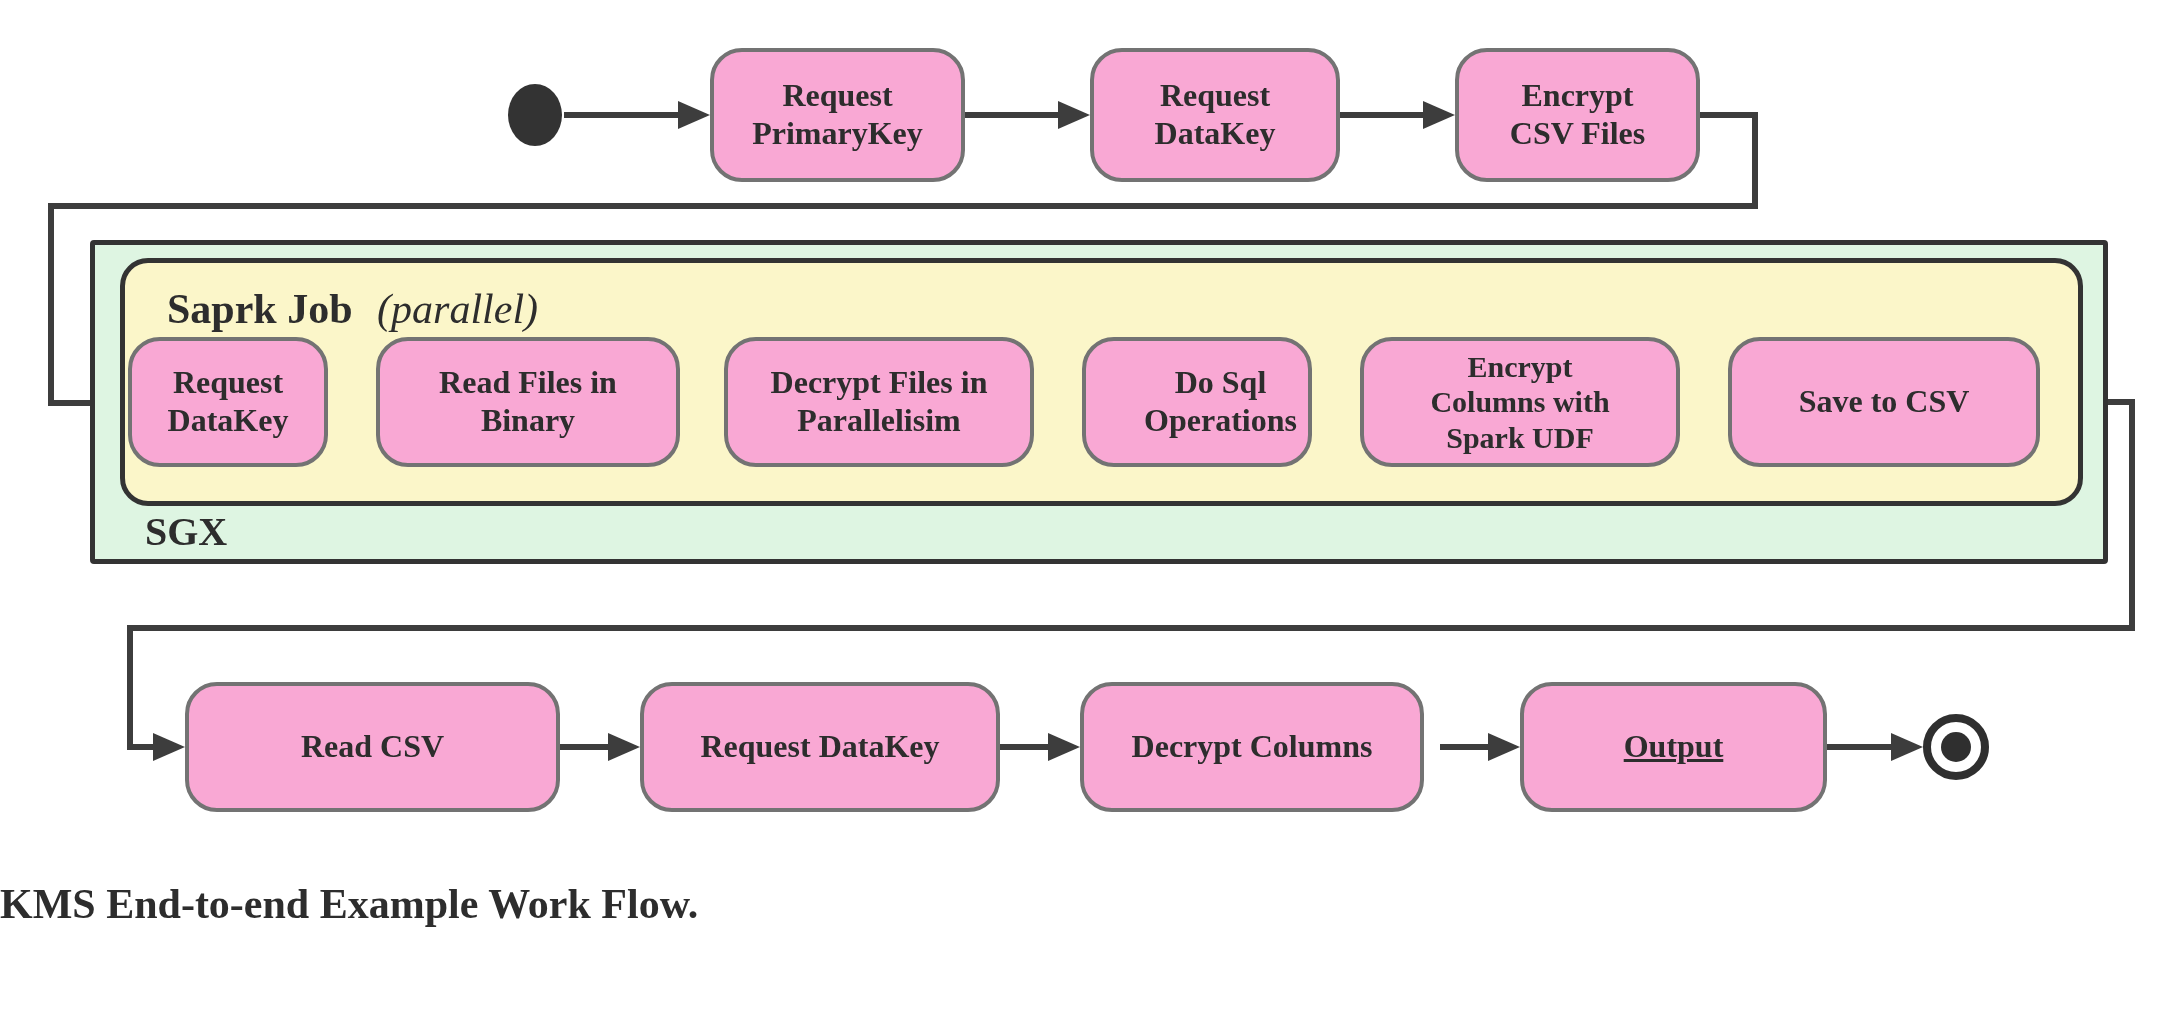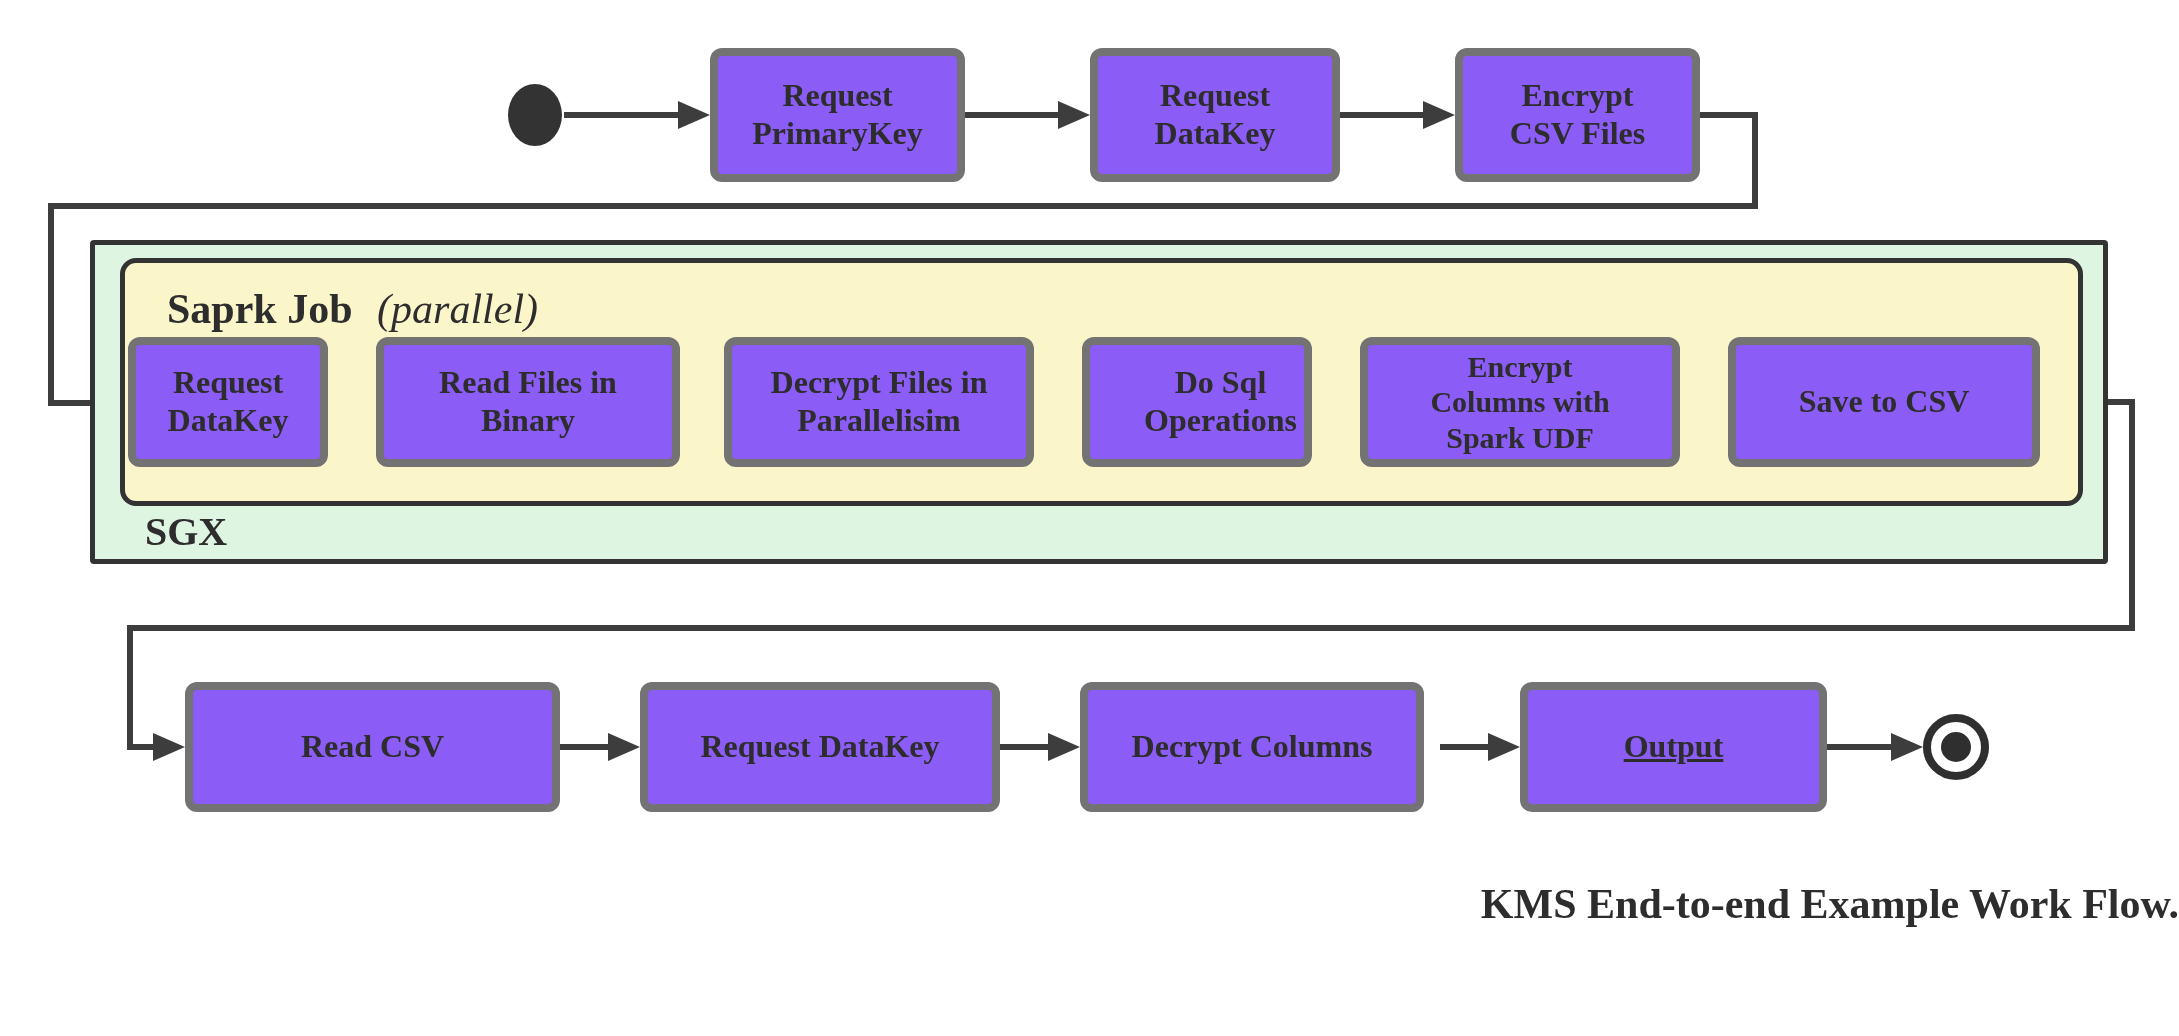--- a/index.html
+++ b/index.html
@@ -8,42 +8,42 @@
     font-family:"Liberation Serif","DejaVu Serif",serif;overflow:hidden;
   }
   .edges{position:absolute;left:0;top:0;width:2179px;height:1036px;}
   .container-box{position:absolute;box-sizing:border-box;}
   .sgx{
     left:90px;top:240px;width:2018px;height:324px;
     background:#def5e2;border:5px solid #333;border-radius:4px;
   }
   .spark{
     left:120px;top:258px;width:1963px;height:248px;
-    background:#fbf6c9;border:5px solid #333;border-radius:16px;
+    background:#fbf6c9;border:5px solid #333;border-radius:28px;
   }
   .spark-label{
     position:absolute;left:42px;top:22px;font-size:42px;color:#2d2d2d;
     white-space:nowrap;
   }
   .spark-label .bold{font-weight:bold;}
   .spark-label .ital{font-style:italic;font-weight:normal;margin-left:14px;}
   .sgx-label{
     position:absolute;left:50px;bottom:4px;font-size:40px;font-weight:bold;color:#2d2d2d;
   }
   .node{
-    position:absolute;box-sizing:border-box;background:#8b5cf6;border:8px solid #737373;
-    border-radius:12px;display:flex;align-items:center;justify-content:center;
+    position:absolute;box-sizing:border-box;background:#f9a8d4;border:4px solid #737373;
+    border-radius:32px;display:flex;align-items:center;justify-content:center;
     text-align:center;font-weight:bold;font-size:32px;line-height:1.18;
     color:#2d2d2d;white-space:pre-line;
   }
   .row-top{top:48px;height:134px;}
   .row-mid{top:337px;height:130px;}
   .row-bot{top:682px;height:130px;}
   .caption{
-    position:absolute;left:0;top:880px;width:2179px;text-align:right;
+    position:absolute;left:0;top:880px;width:2179px;text-align:left;
     font-size:42px;font-weight:bold;color:#2d2d2d;
   }
 </style>
 </head>
 <body>
 
 <div class="canvas">
 
   <svg class="edges" viewBox="0 0 2179 1036" fill="none" stroke="#3d3d3d" stroke-width="6">
 

